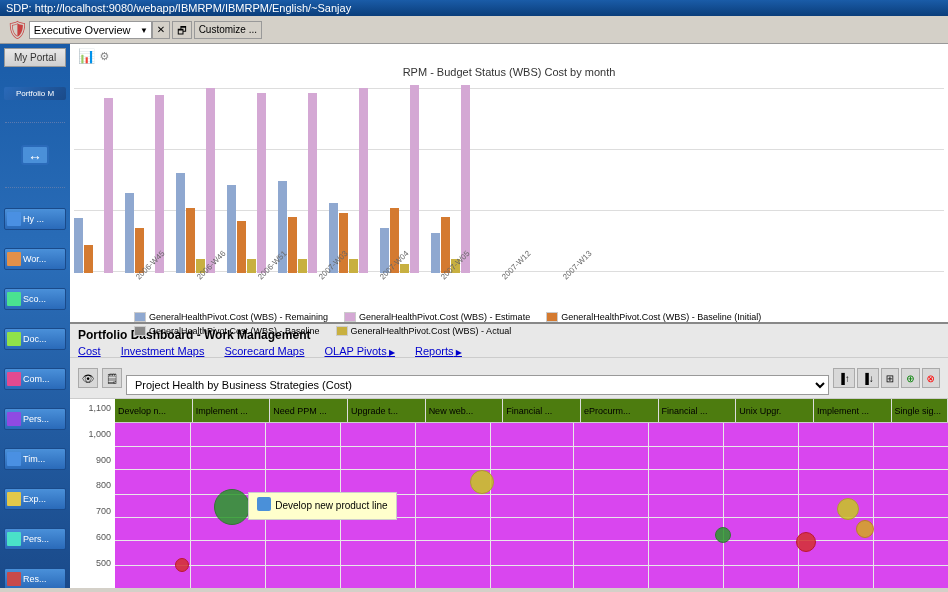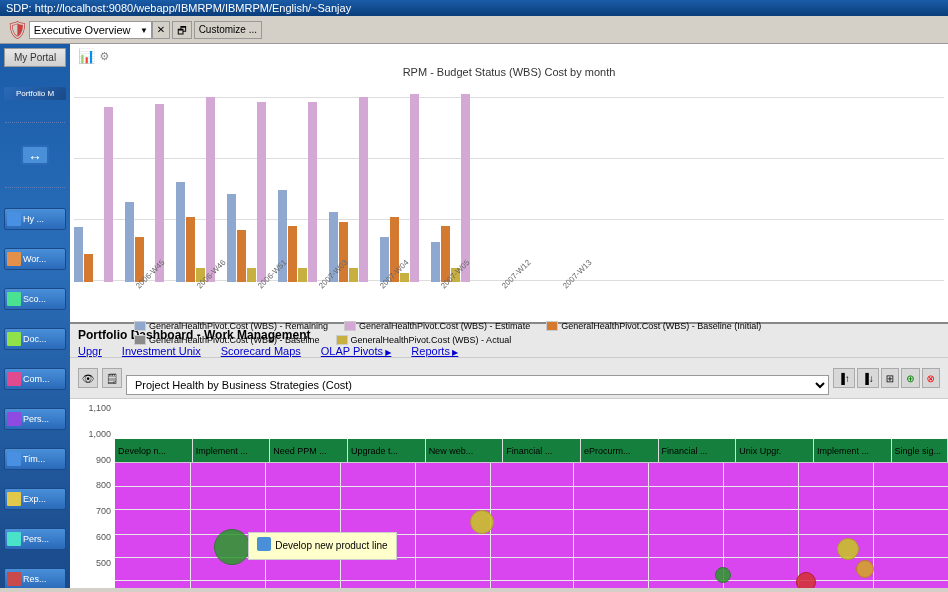--- a/index.html
+++ b/index.html
@@ -151,21 +151,21 @@
       background: white;
       border-bottom: 2px solid #888;
       padding: 4px;
       height: 280px;
       position: relative;
     }
     #chart-title {
       text-align: center;
       font-size: 11px;
       color: #333;
-      margin-bottom: 14px;
+      margin-bottom: 5px;
     }
     #y-axis {
       width: 60px;
       display: flex;
       flex-direction: column;
       justify-content: space-between;
       align-items: flex-end;
       padding-right: 4px;
       font-size: 9px;
       color: #666;
@@ -307,23 +307,22 @@
       color: #555;
     }
     #scatter-content {
       flex: 1;
       position: relative;
       overflow: hidden;
     }
     #col-headers {
       display: flex;
       border-bottom: 1px solid #ccc;
-      background: #15803d;
+      background: #4d7c0f;
       height: 24px;
-      margin-top: 40px;
     }
     .col-header {
       flex: 1;
       font-size: 9px;
       padding: 2px 3px;
       border-right: 1px solid #ddd;
       overflow: hidden;
       text-overflow: ellipsis;
       white-space: nowrap;
       display: flex;
@@ -582,22 +581,22 @@
           <span class="legend-color" style="background:#c8b040;"></span>
           <span>GeneralHealthPivot.Cost (WBS) - Actual</span>
         </div>
       </div>
     </div>
 
     <div id="dashboard-section">
       <div id="dashboard-header">
         <div id="dashboard-title">Portfolio Dashboard - Work Management</div>
         <div id="dashboard-nav">
-          <span class="nav-link">Upgr</span>
-          <span class="nav-link">Investment Unix</span>
+          <span class="nav-link">Cost</span>
+          <span class="nav-link">Investment Maps</span>
           <span class="nav-link">Scorecard Maps</span>
           <span class="nav-link nav-link-arrow">OLAP Pivots</span>
           <span class="nav-link nav-link-arrow">Reports</span>
         </div>
       </div>
 
       <div id="view-toolbar">
         <button class="toolbar-icon-btn" title="View">👁</button>
         <button class="toolbar-icon-btn" title="Table">🗒</button>
         <div id="view-select-wrap">

